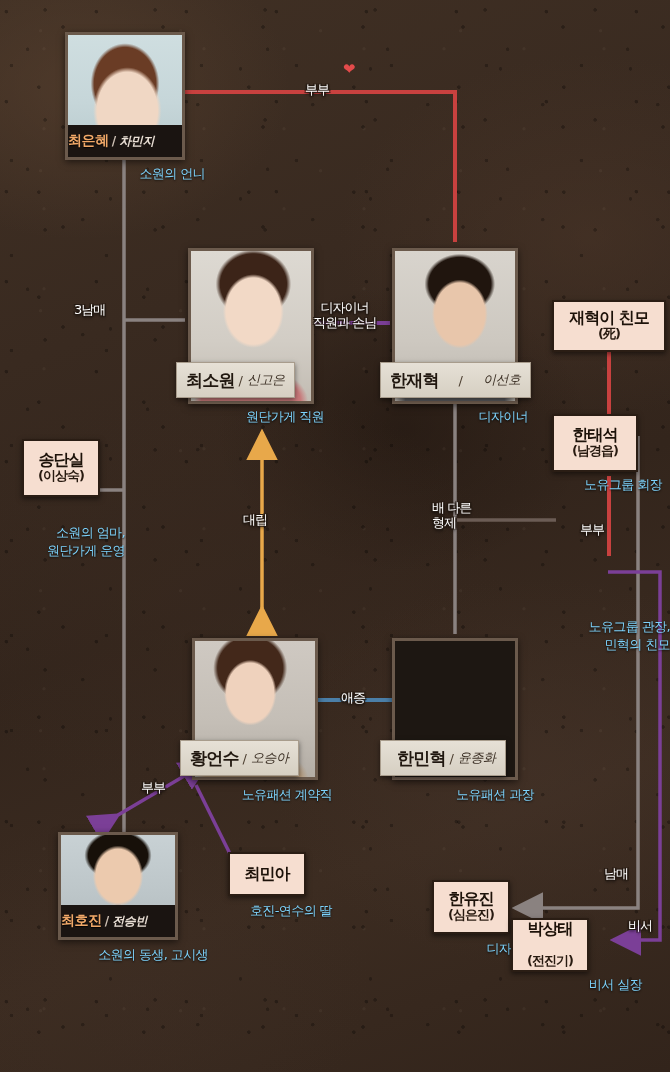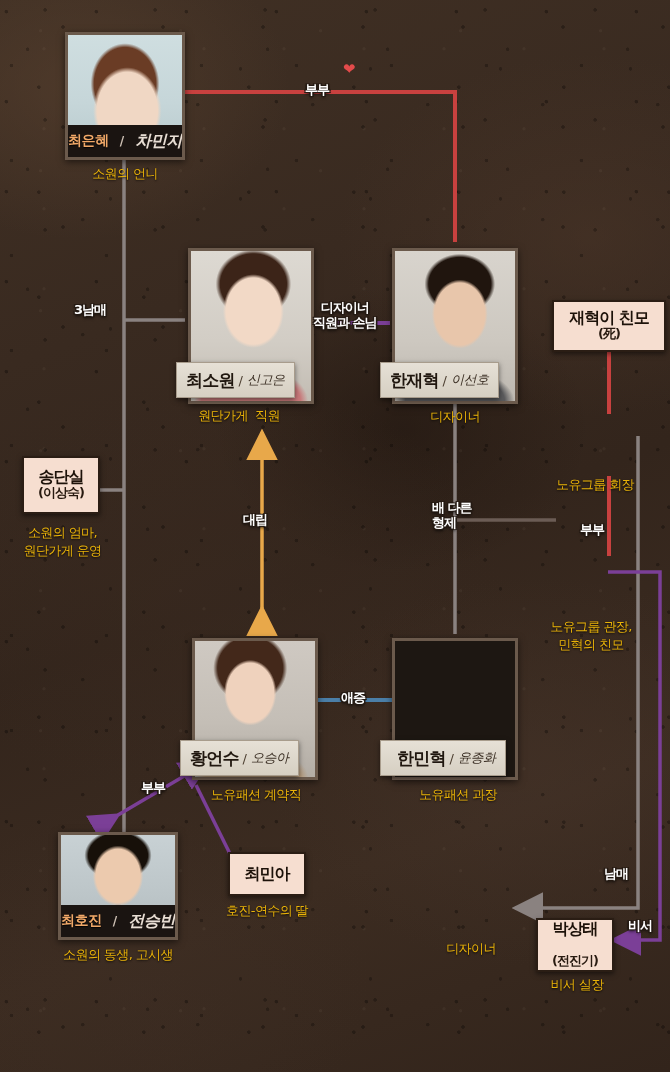--- a/index.html
+++ b/index.html
@@ -54,66 +54,66 @@
     box-shadow:0 2px 7px rgba(0,0,0,.55);
     overflow:hidden;
   }
   .pcard .photo{
     position:absolute;left:0;right:0;top:0;bottom:0;
     background-size:cover;background-position:center 18%;
   }
   
   .nameplate-dark{
     position:absolute;left:0;right:0;bottom:0;
-    height:32px;display:flex;align-items:center;justify-content:space-between;
+    height:32px;display:flex;align-items:center;justify-content:flex-start;
     background:#1a1411;
     z-index:4;
   }
   .nameplate-dark .nm{
     font-size:14px;font-weight:bold;color:#f0a868;letter-spacing:-.4px;
     text-shadow:0 1px 1px rgba(0,0,0,.9);
   }
   .nameplate-dark .sl{font-size:12px;color:#cfc2b6;margin:0 3px;font-weight:bold;}
-  .nameplate-dark .ac{font-size:16px;font-weight:bold;color:#e8ded4;font-style:italic;letter-spacing:-.4px;}
+  .nameplate-dark .ac{font-size:12px;font-weight:bold;color:#e8ded4;font-style:italic;letter-spacing:-.4px;}
 
   
   .nameplate-beige{
     position:absolute;
     height:34px;display:flex;align-items:center;justify-content:center;
     background:linear-gradient(180deg,#e6e0d6 0%,#d6cfc2 100%);
     border:1px solid #a89c8c;
     z-index:6;
     box-shadow:0 2px 5px rgba(0,0,0,.5);
     padding:0 9px;white-space:nowrap;
   }
   .nameplate-beige .nm{font-size:17px;font-weight:bold;color:#20170f;letter-spacing:-.8px;}
   .nameplate-beige .sl{font-size:13px;color:#4a3c2e;margin:0 4px;}
   .nameplate-beige .ac{font-size:13px;color:#3b2f24;font-style:italic;letter-spacing:-.5px;}
 
   .caption{
-    position:absolute;text-align:center;color:#eab308;font-size:13px;
+    position:absolute;text-align:right;color:#7dd3fc;font-size:13px;
     line-height:1.35;white-space:pre-line;letter-spacing:-.6px;
     text-shadow:0 1px 2px rgba(0,0,0,.85);
   }
 
   
   .tbox{
     position:absolute;box-sizing:border-box;
     background:#f6ded0;
     border:2px solid #2a1d14;
     display:flex;flex-direction:column;align-items:center;justify-content:center;
     box-shadow:0 2px 5px rgba(0,0,0,.5);
     z-index:5;
   }
   .tbox .tn{font-size:16px;font-weight:bold;color:#1d1209;letter-spacing:-1px;line-height:1.05;}
   .tbox .ta{font-size:13px;font-weight:bold;color:#281a10;letter-spacing:-1px;line-height:1.1;}
 
   
   .rel{
-    position:absolute;z-index:7;color:#ffffff;font-weight:bold;
+    position:absolute;z-index:7;color:#ffffff;font-weight:normal;
     font-size:13px;line-height:1.18;letter-spacing:-1px;white-space:pre-line;
     text-shadow:
       -1.4px -1.4px 0 #241a13, 1.4px -1.4px 0 #241a13,
       -1.4px  1.4px 0 #241a13, 1.4px  1.4px 0 #241a13,
        0 2px 3px rgba(0,0,0,.9);
   }
   .heart{position:absolute;z-index:7;color:#e34b4b;font-size:15px;line-height:1;}
 </style>
 </head>
 <body>
@@ -216,31 +216,31 @@
           radial-gradient(ellipse 46px 42px at 52% 22%, #3c2418 0 72%, rgba(60,36,24,0) 82%),
           radial-gradient(ellipse 76px 46px at 50% 100%, #c9797a 0 65%, rgba(201,121,122,0) 75%),
           linear-gradient(180deg,#ddd9d2 0%,#d2cdc5 60%,#c2bcb3 100%);"></div>
     </div>
     <div class="nameplate-beige" style="left:-12px;bottom:6px;">
       <span class="nm">최소원</span>
       <span class="sl">/</span>
       <span class="ac">신고은</span>
     </div>
   </div>
-  <div class="caption" style="left:166px;top:408px;width:146px;font-family:Liberation Mono, monospace;">원단가게 직원</div>
+  <div class="caption" style="left:178px;top:408px;width:146px;">원단가게 직원</div>
 
   <div class="pcard" style="left:392px;top:248px;width:126px;height:156px;">
     <div class="frame">
       <div class="photo" style="background-image:
           radial-gradient(ellipse 34px 42px at 54% 42%, #e8c6ab 0 74%, rgba(232,198,171,0) 82%),
           radial-gradient(ellipse 42px 36px at 54% 22%, #20150e 0 74%, rgba(32,21,14,0) 84%),
           radial-gradient(ellipse 80px 44px at 50% 100%, #5a5a5c 0 62%, rgba(90,90,92,0) 74%),
           linear-gradient(180deg,#d8d4cd 0%,#cdc8c0 60%,#bdb8b0 100%);"></div>
     </div>
-    <div class="nameplate-beige" style="left:-12px;bottom:6px;">
+    <div class="nameplate-beige" style="left:-12px;bottom:6px;gap:16px;">
       <span class="nm">한재혁</span>
       <span class="sl">/</span>
       <span class="ac">이선호</span>
     </div>
   </div>
   <div class="caption" style="left:382px;top:408px;width:146px;">디자이너</div>
 
   <div class="pcard" style="left:192px;top:638px;width:126px;height:142px;">
     <div class="frame">
       <div class="photo" style="background-image:
@@ -285,45 +285,53 @@
           linear-gradient(180deg,#c8d1d4 0%,#bcc5c8 60%,#adb6b9 100%);"></div>
       <div class="nameplate-dark">
         <span class="nm">최호진</span>
         <span class="sl">/</span>
         <span class="ac">전승빈</span>
       </div>
     </div>
   </div>
   <div class="caption" style="left:28px;top:946px;width:180px;">소원의 동생, 고시생</div>
 
-  <div class="tbox" style="left:22px;top:456px;width:78px;height:58px;">
+  <div class="tbox" style="left:22px;top:439px;width:78px;height:58px;">
     <div class="tn">송단실</div>
     <div class="ta">(이상숙)</div>
   </div>
   <div class="caption" style="left:0px;top:524px;width:125px;">소원의 엄마,
 원단가게 운영</div>
 
   <div class="tbox" style="left:552px;top:300px;width:114px;height:52px;">
     <div class="tn">재혁이 친모</div>
     <div class="ta">(死)</div>
   </div>
 
+  <div class="tbox" style="left:552px;top:414px;width:86px;height:58px;">
+    <div class="tn">한태석</div>
+    <div class="ta">(남경읍)</div>
+  </div>
   <div class="caption" style="left:528px;top:476px;width:134px;">노유그룹 회장</div>
 
   <div class="caption" style="left:512px;top:618px;width:158px;">노유그룹 관장,
 민혁의 친모</div>
 
   <div class="tbox" style="left:228px;top:852px;width:78px;height:44px;">
     <div class="tn">최민아</div>
   </div>
   <div class="caption" style="left:202px;top:902px;width:130px;">호진-연수의 딸</div>
 
+  <div class="tbox" style="left:432px;top:880px;width:78px;height:54px;">
+    <div class="tn">한유진</div>
+    <div class="ta">(심은진)</div>
+  </div>
   <div class="caption" style="left:406px;top:940px;width:130px;">디자이너</div>
 
-  <div class="tbox" style="left:536px;top:918px;width:78px;height:54px;gap:16px;">
+  <div class="tbox" style="left:511px;top:918px;width:78px;height:54px;gap:16px;">
     <div class="tn">박상태</div>
     <div class="ta">(전진기)</div>
   </div>
   <div class="caption" style="left:512px;top:976px;width:130px;">비서 실장</div>
 
   <div class="rel" style="left:305px;top:82px;">부부</div>
   <div class="heart" style="left:343px;top:62px;">❤</div>
 
   <div class="rel" style="left:74px;top:302px;">3남매</div>
 

